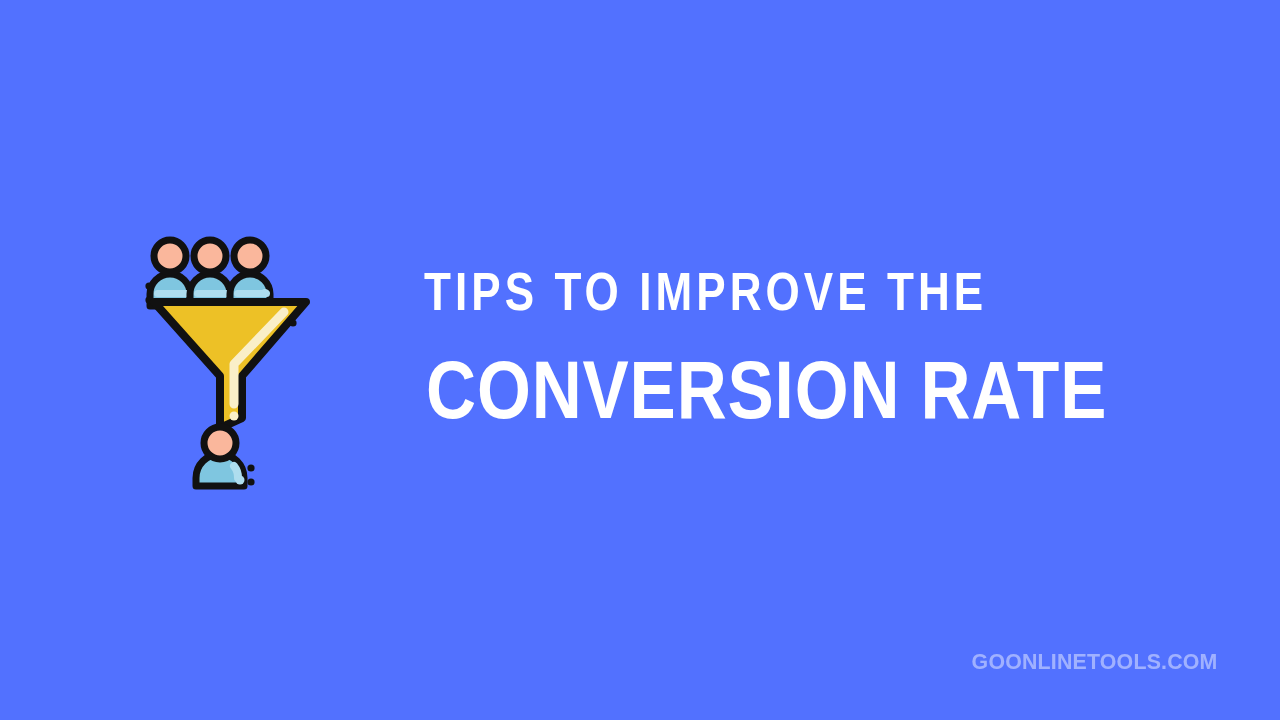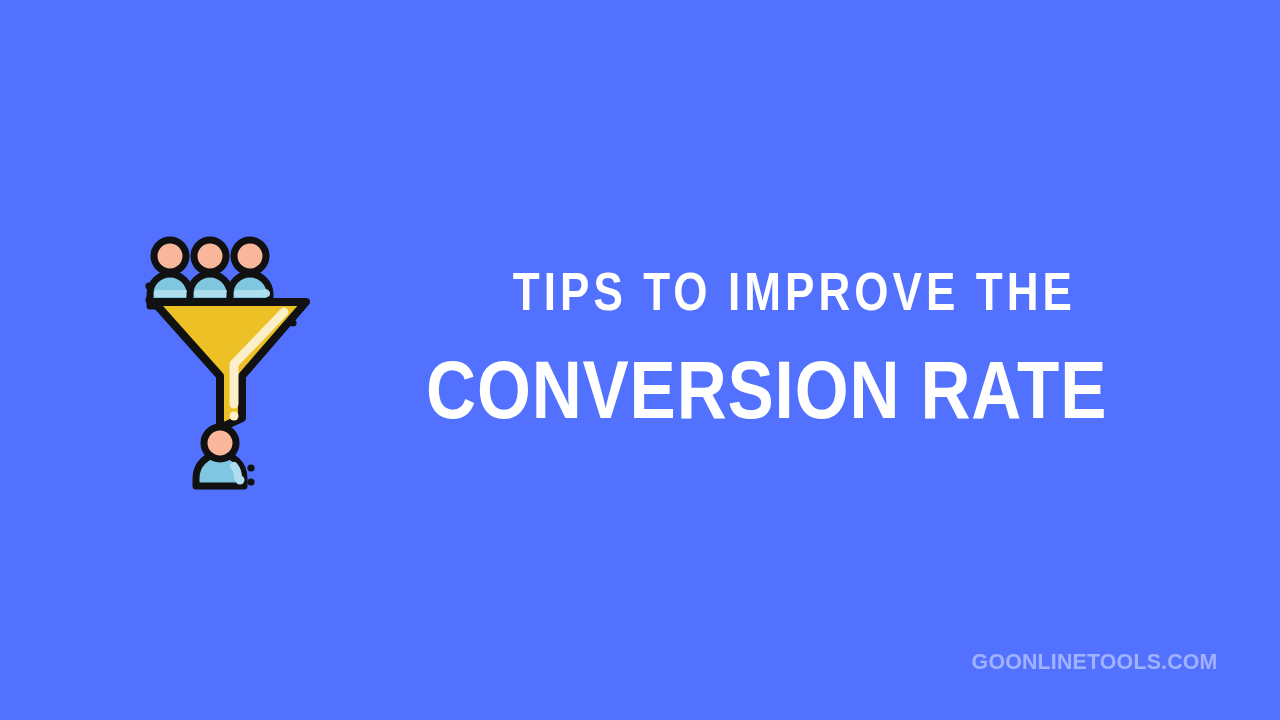--- a/index.html
+++ b/index.html
@@ -8,21 +8,20 @@
     padding: 0;
     background: #3f4a6b;
   }
   #canvas {
     position: relative;
     width: 1280px;
     height: 720px;
     overflow: hidden;
     font-family: "Liberation Sans", "DejaVu Sans", sans-serif;
     background: #5271ff;
-    text-align: right;
   }
 
   
   #illustration {
     position: absolute;
     left: 138px;
     top: 228px;
     width: 180px;
     height: 262px;
   }

